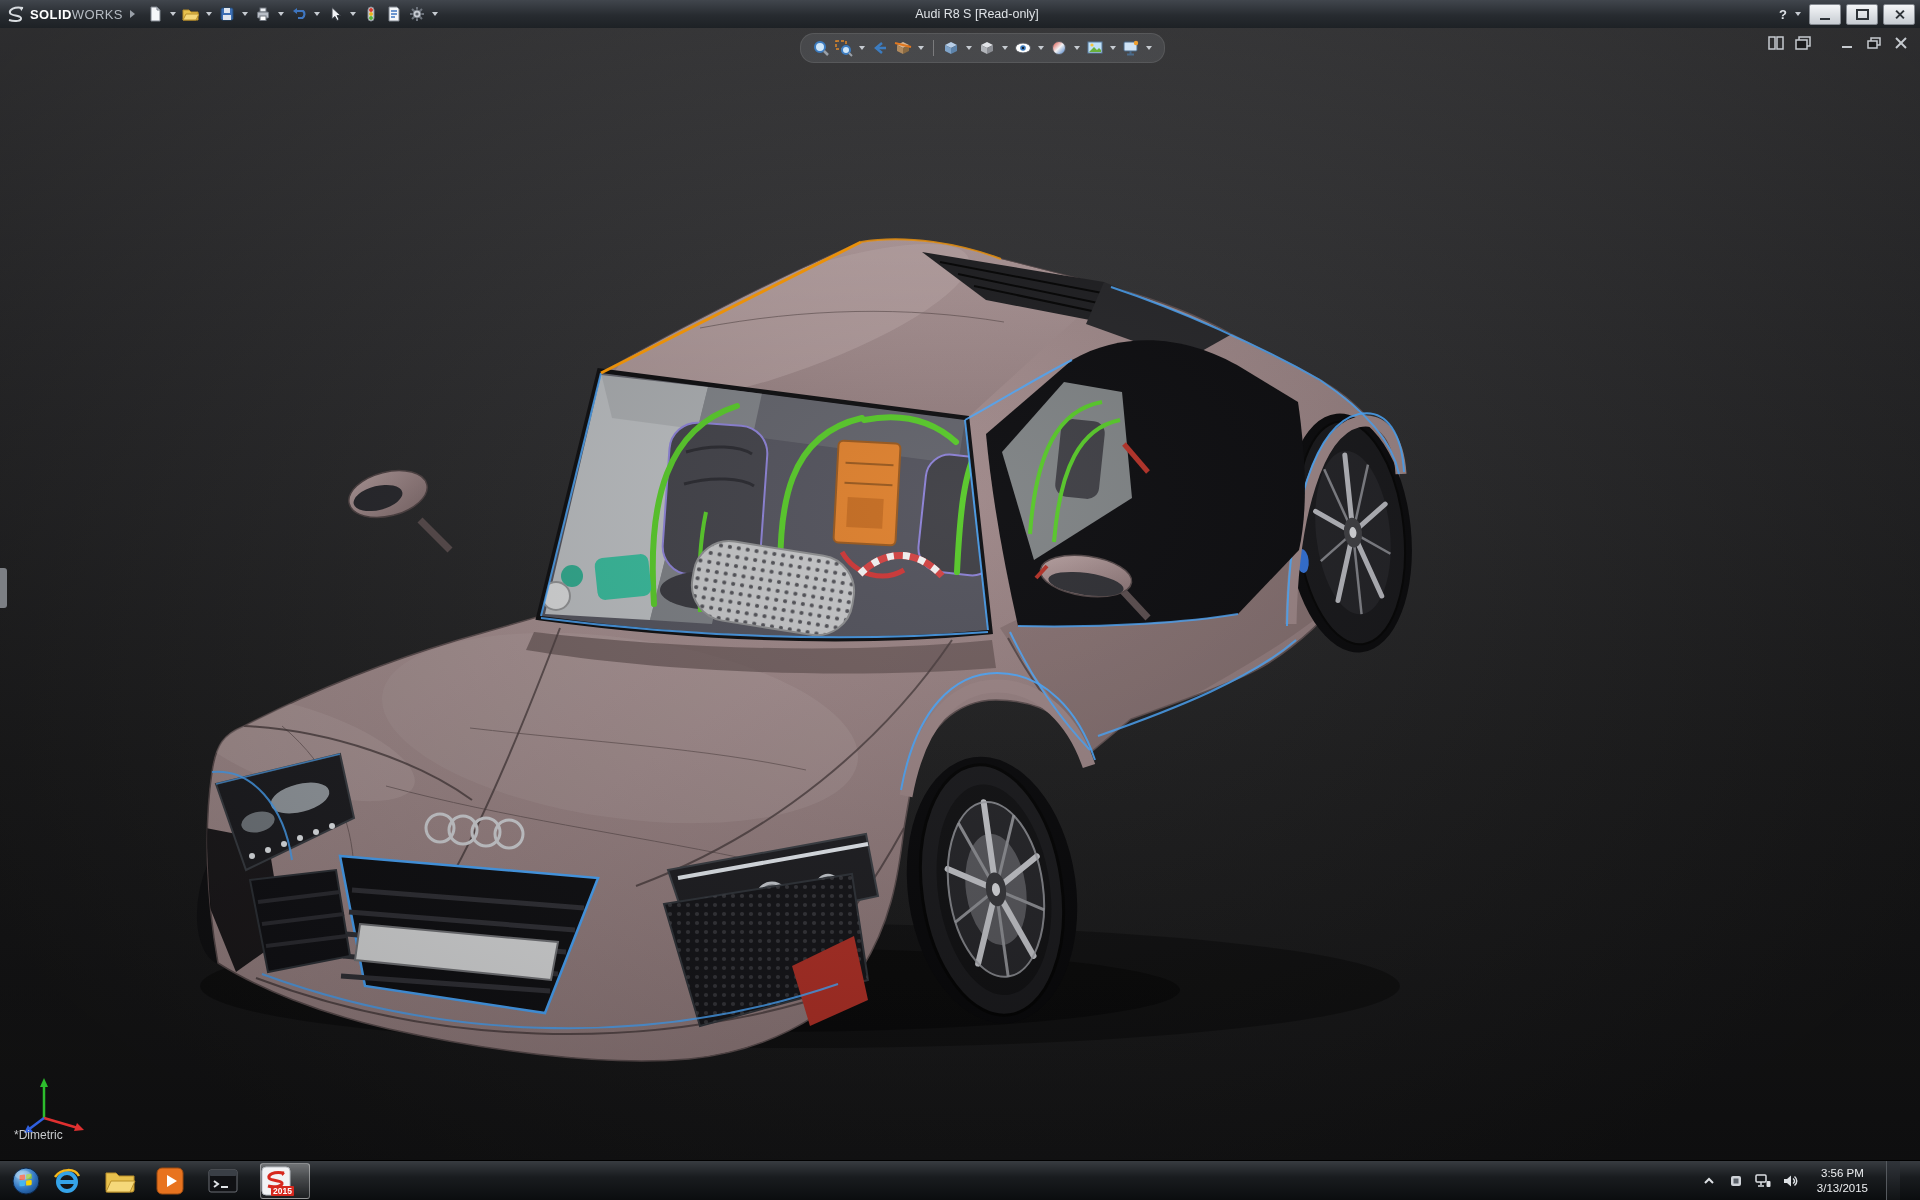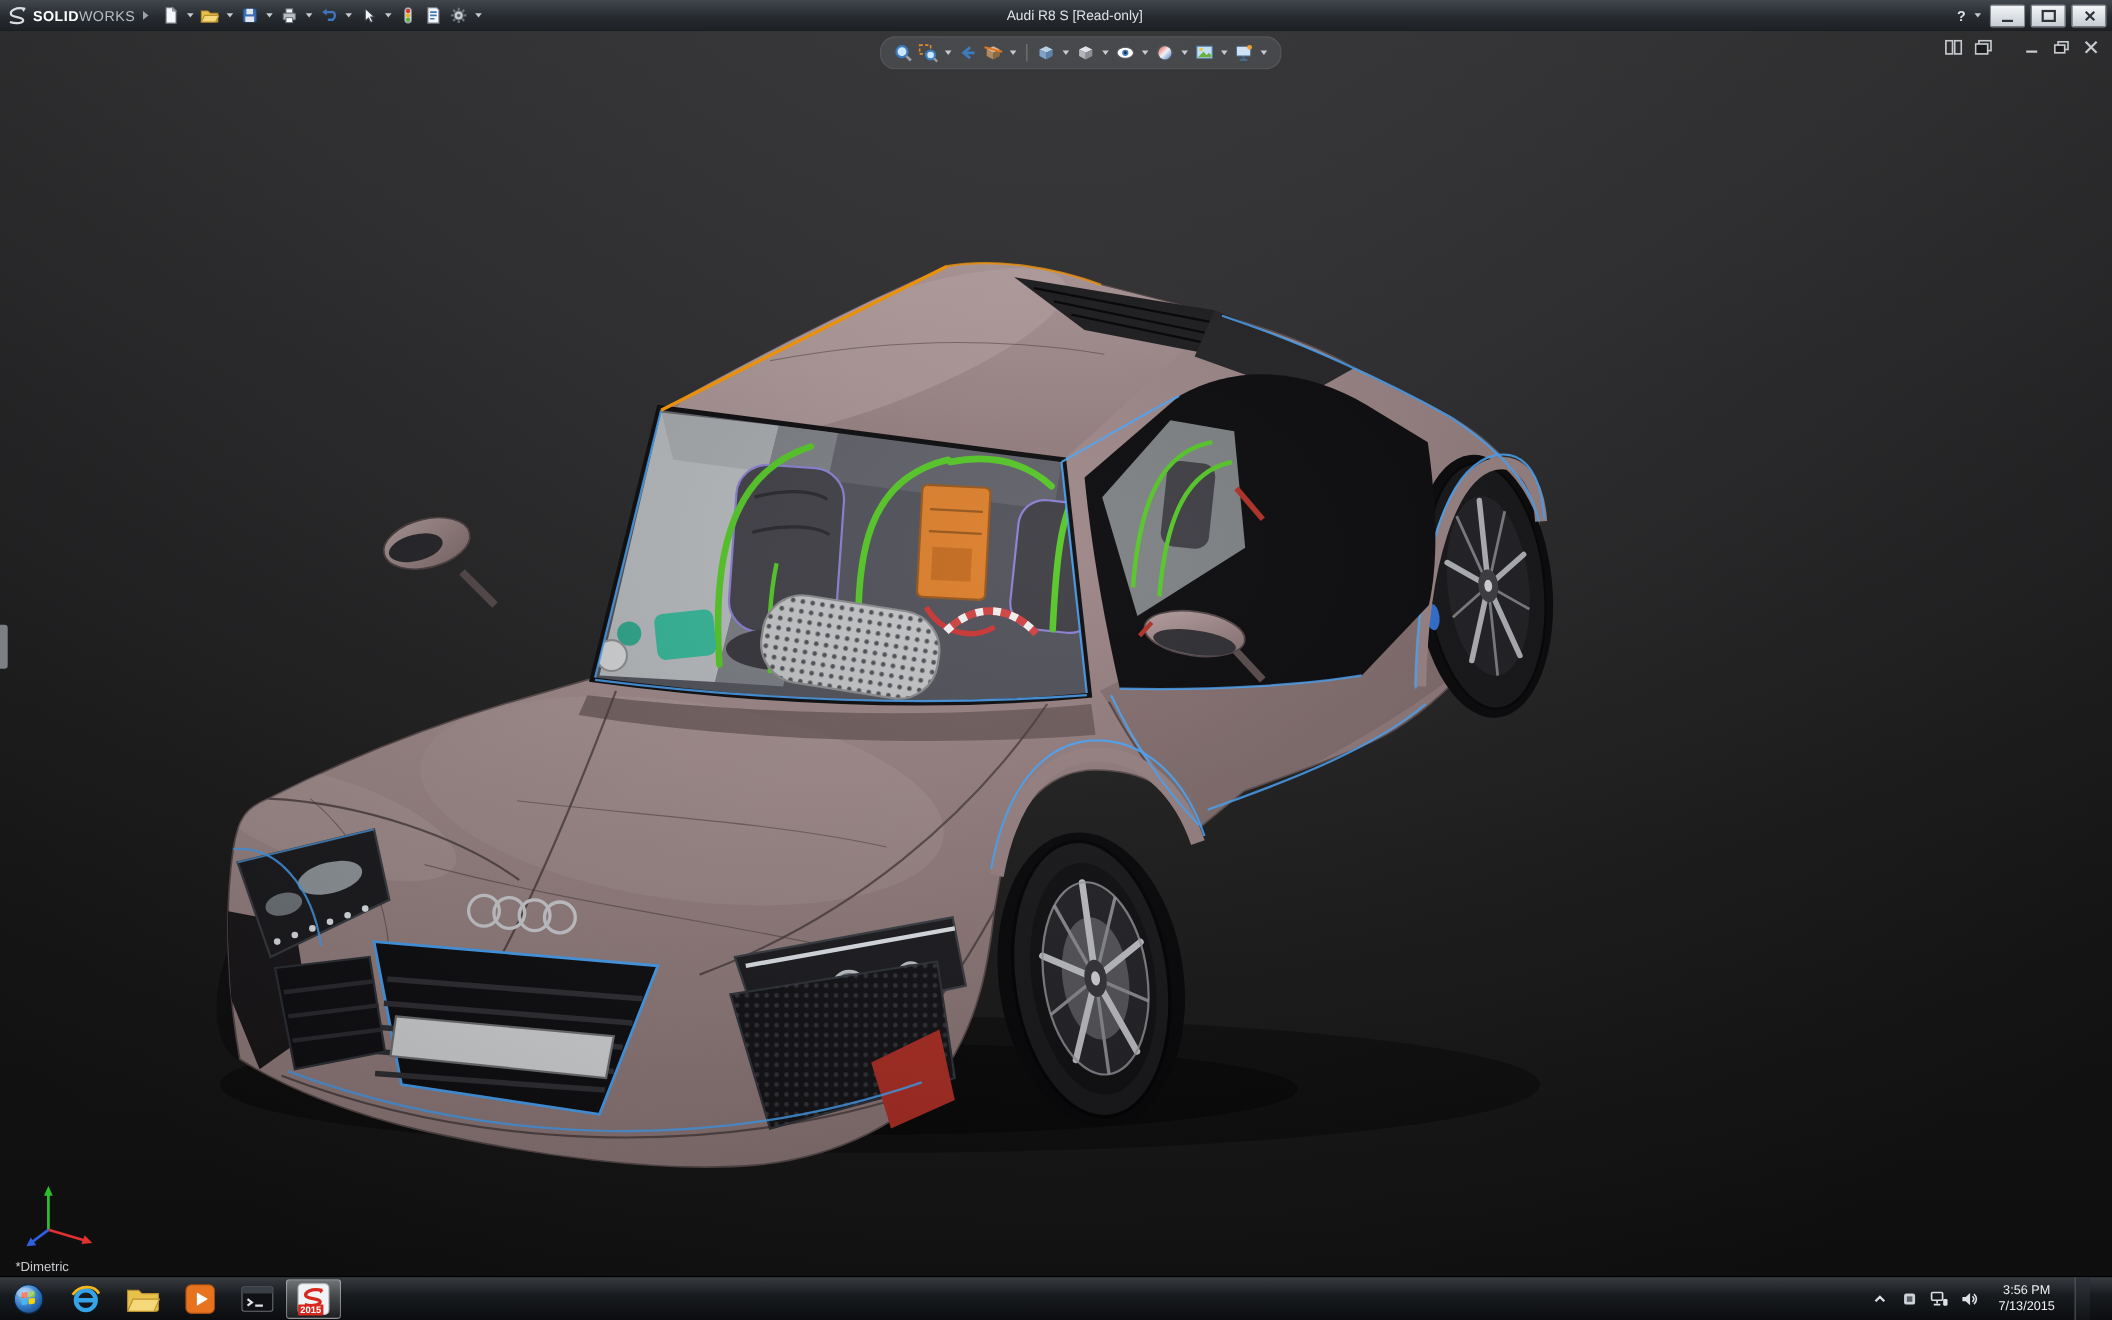--- a/index.html
+++ b/index.html
@@ -48,28 +48,28 @@
 
   
   .doc-controls{position:absolute;right:10px;top:7px;display:flex;align-items:center;gap:9px;z-index:10;}
   .doc-controls .dc{display:flex;align-items:center;justify-content:center;width:18px;height:15px;}
   .dc-gap{width:8px;}
 
   .left-tab{position:absolute;left:0;top:540px;width:7px;height:40px;background:#8d9196;
     border-radius:0 3px 3px 0;opacity:.85;z-index:5;}
 
   .triad{position:absolute;left:22px;bottom:24px;z-index:5;}
-  .orientation{position:absolute;left:14px;bottom:2px;font-size:12px;color:#c9cbcd;z-index:5;}
+  .orientation{position:absolute;left:14px;bottom:18px;font-size:12px;color:#c9cbcd;z-index:5;}
 
   
   .taskbar{position:absolute;left:0;top:1160px;width:1920px;height:40px;
     background:linear-gradient(#383c41,#191c1f 40%,#0a0c0e);border-top:1px solid #000;
     display:flex;align-items:center;z-index:40;color:#e8eaec;}
   .start{width:52px;height:40px;display:flex;align-items:center;justify-content:center;}
-  .task-item{width:52px;height:40px;display:flex;align-items:center;justify-content:center;position:relative;}
+  .task-item{width:52px;height:40px;display:flex;align-items:center;justify-content:flex-start;position:relative;}
   .task-item.active{background:linear-gradient(rgba(255,255,255,.30),rgba(255,255,255,.07));
     border:1px solid rgba(255,255,255,.38);border-radius:3px;height:36px;width:50px;box-sizing:border-box;}
   .sw-badge{position:absolute;left:10px;bottom:2px;background:#d6281e;color:#fff;font-size:8.5px;
     font-weight:bold;padding:0 2px;border-radius:1px;line-height:10px;}
   .tray{margin-left:auto;display:flex;align-items:center;gap:9px;padding-right:20px;}
   .tray-icon{display:flex;align-items:center;justify-content:center;width:18px;height:18px;}
   .clock{text-align:center;font-size:11.5px;line-height:1.3;padding:0 9px;color:#eef0f2;}
   .show-desktop{width:13px;height:40px;border-left:1px solid #55595e;
     background:linear-gradient(#30343a,#101214);}
 </style>
@@ -650,17 +650,17 @@
         </svg>
     </div>
     <div class="tray-icon">
       <svg width="16" height="16">
           <path d="M2,6 h3 l4,-3.5 v11 l-4,-3.5 h-3 z" fill="#dde0e4"></path>
           <path d="M 11,5.5 C 13,7 13,9 11,10.5 M 12.5,3.5 C 15.5,6 15.5,10 12.5,12.5" stroke="#dde0e4" stroke-width="1.5" fill="none"></path>
         </svg>
     </div>
     <div class="clock">
       <div>3:56 PM</div>
-      <div>7/13/2015</div>
+      <div>3/13/2015</div>
     </div>
     <div class="show-desktop"></div>
   </div>
 </div>
 
 </body></html>

